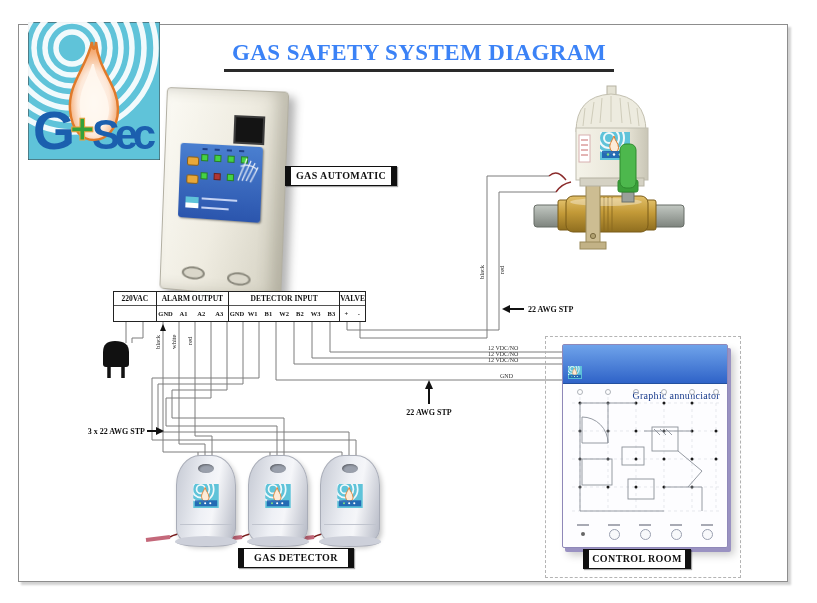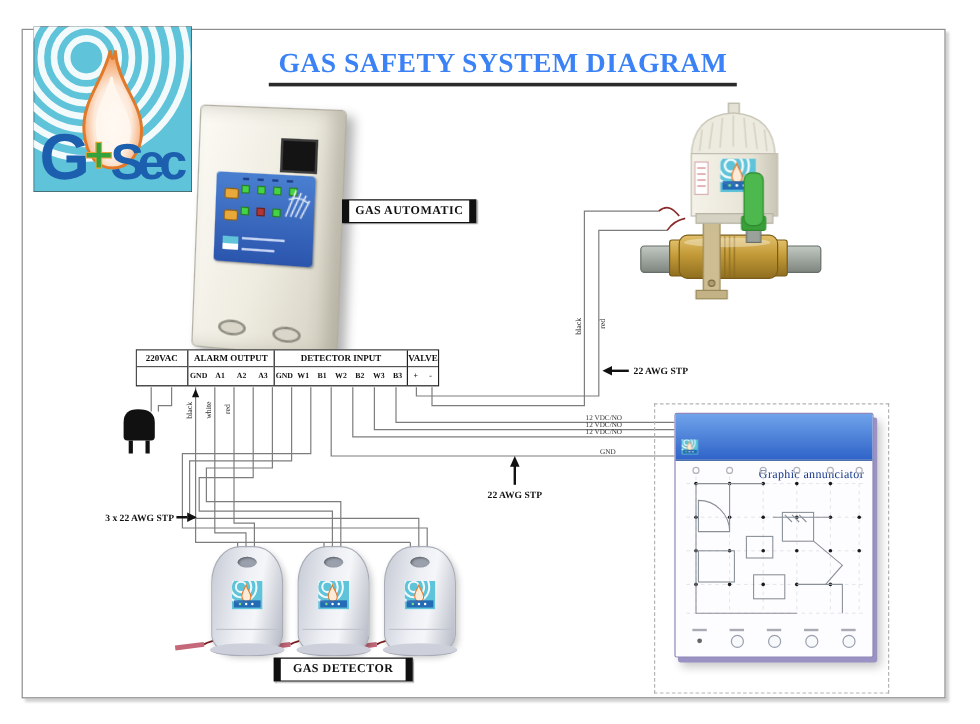--- a/index.html
+++ b/index.html
@@ -341,21 +341,21 @@
     <div class="skirt"></div>
   </div>
   <div class="detector abs" style="left:320px;top:455px;">
     <div class="vent"></div>
     <svg class="sticker" viewBox="0 0 30 28">
         <use href="#minilogo"></use>
       </svg>
     <div class="seam"></div>
     <div class="skirt"></div>
   </div>
-  <div class="lbl abs" style="left:228px;top:548px;width:104px;">GAS DETECTOR</div>
+  <div class="lbl abs" style="left:238px;top:548px;width:104px;">GAS DETECTOR</div>
 
   <div id="croom" class="abs"></div>
   <div id="apanel" class="abs">
     <div id="ahead" class="abs">
       <div id="asub" class="abs">Graphic annunciator</div>
       <svg id="alogo" class="abs" viewBox="0 0 30 28">
           <use href="#minilogo"></use>
         </svg>
     </div>
     <svg class="abs" style="left:5px;top:42px;" width="154" height="126" viewBox="0 0 154 126">
@@ -424,14 +424,15 @@
       <div class="ind">
           <span class="bar"></span>
           <span class="circ"></span>
         </div>
       <div class="ind">
           <span class="bar"></span>
           <span class="circ"></span>
         </div>
     </div>
   </div>
+  <div class="lbl abs" style="left:583px;top:549px;width:96px;">CONTROL ROOM</div>
 
 </div>
 
 </body></html>

